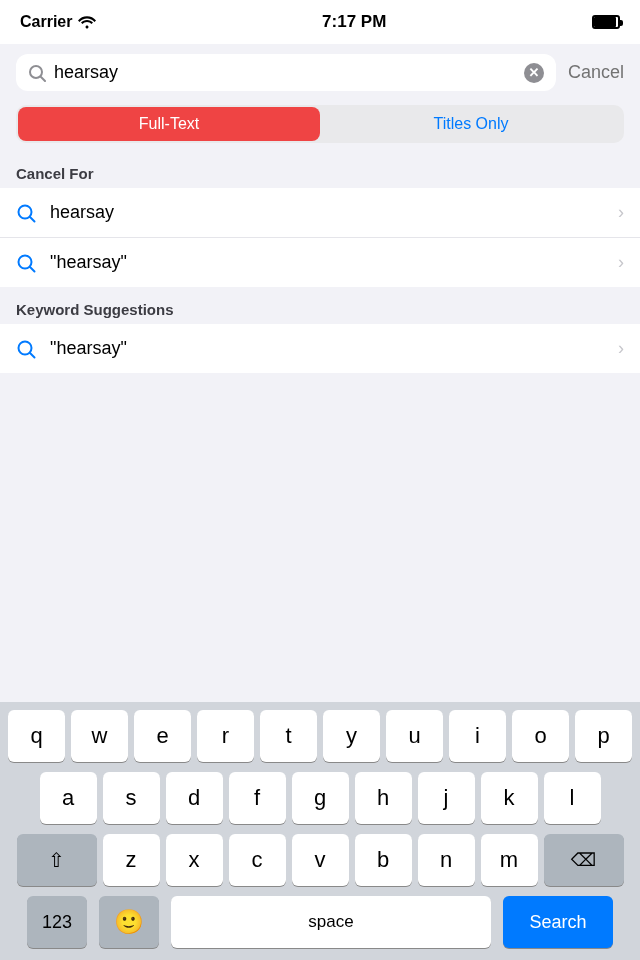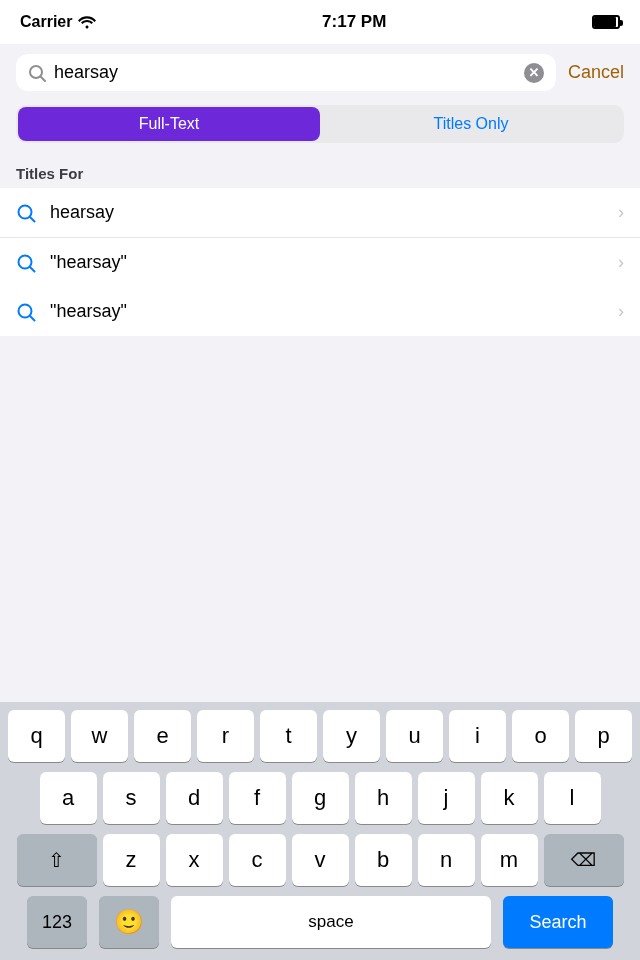--- a/index.html
+++ b/index.html
@@ -79,21 +79,21 @@
       background: #8e8e93;
       border-radius: 50%;
       display: flex; align-items: center; justify-content: center;
       cursor: pointer;
       color: #fff;
       font-size: 13px;
       font-weight: 700;
       flex-shrink: 0;
     }
     .cancel-button {
-      color: #a16207;
+      color: #737373;
       font-size: 18px;
       cursor: pointer;
       white-space: nowrap;
       flex-shrink: 0;
     }
 
     
     .segment-control {
       margin: 4px 16px 8px 16px;
       background: #e9e9eb;
@@ -104,21 +104,21 @@
     }
     .segment-option {
       flex: 1;
       display: flex; align-items: center; justify-content: center;
       font-size: 16px;
       font-weight: 500;
       cursor: pointer;
       border-radius: 8px;
     }
     .segment-option.active {
-      background: #6d28d9;
+      background: #ef4444;
       color: #fff;
     }
     .segment-option.inactive {
       color: #007aff;
     }
 
     
     .section-header {
       background: #f2f2f7;
       padding: 14px 16px 6px 16px;
@@ -261,41 +261,42 @@
 
 <div class="segment-control">
   <div class="segment-option active">
     <span>Full-Text</span>
   </div>
   <div class="segment-option inactive">
     <span>Titles Only</span>
   </div>
 </div>
 
-<div class="section-header">Titles For</div>
+<div class="section-header">Cancel For</div>
 <div class="search-results">
   <div class="result-item">
     <svg class="result-icon" width="20" height="20" viewBox="0 0 20 20" fill="none" xmlns="http://www.w3.org/2000/svg">
       <circle cx="9" cy="9" r="6.5" stroke="#007aff" stroke-width="2"></circle>
       <line x1="14" y1="14" x2="18.5" y2="18.5" stroke="#007aff" stroke-width="2" stroke-linecap="round"></line>
     </svg>
     <span class="result-text">hearsay</span>
     <span class="chevron-icon">›</span>
   </div>
   <div class="result-item">
     <svg class="result-icon" width="20" height="20" viewBox="0 0 20 20" fill="none" xmlns="http://www.w3.org/2000/svg">
       <circle cx="9" cy="9" r="6.5" stroke="#007aff" stroke-width="2"></circle>
       <line x1="14" y1="14" x2="18.5" y2="18.5" stroke="#007aff" stroke-width="2" stroke-linecap="round"></line>
     </svg>
     <span class="result-text quoted">"hearsay"</span>
     <span class="chevron-icon">›</span>
   </div>
 </div>
 
 <div class="keyword-section">
+  <div class="section-header">Keyword Suggestions</div>
   <div class="search-results">
     <div class="result-item">
       <svg class="result-icon" width="20" height="20" viewBox="0 0 20 20" fill="none" xmlns="http://www.w3.org/2000/svg">
         <circle cx="9" cy="9" r="6.5" stroke="#007aff" stroke-width="2"></circle>
         <line x1="14" y1="14" x2="18.5" y2="18.5" stroke="#007aff" stroke-width="2" stroke-linecap="round"></line>
       </svg>
       <span class="result-text quoted">"hearsay"</span>
       <span class="chevron-icon">›</span>
     </div>
   </div>

